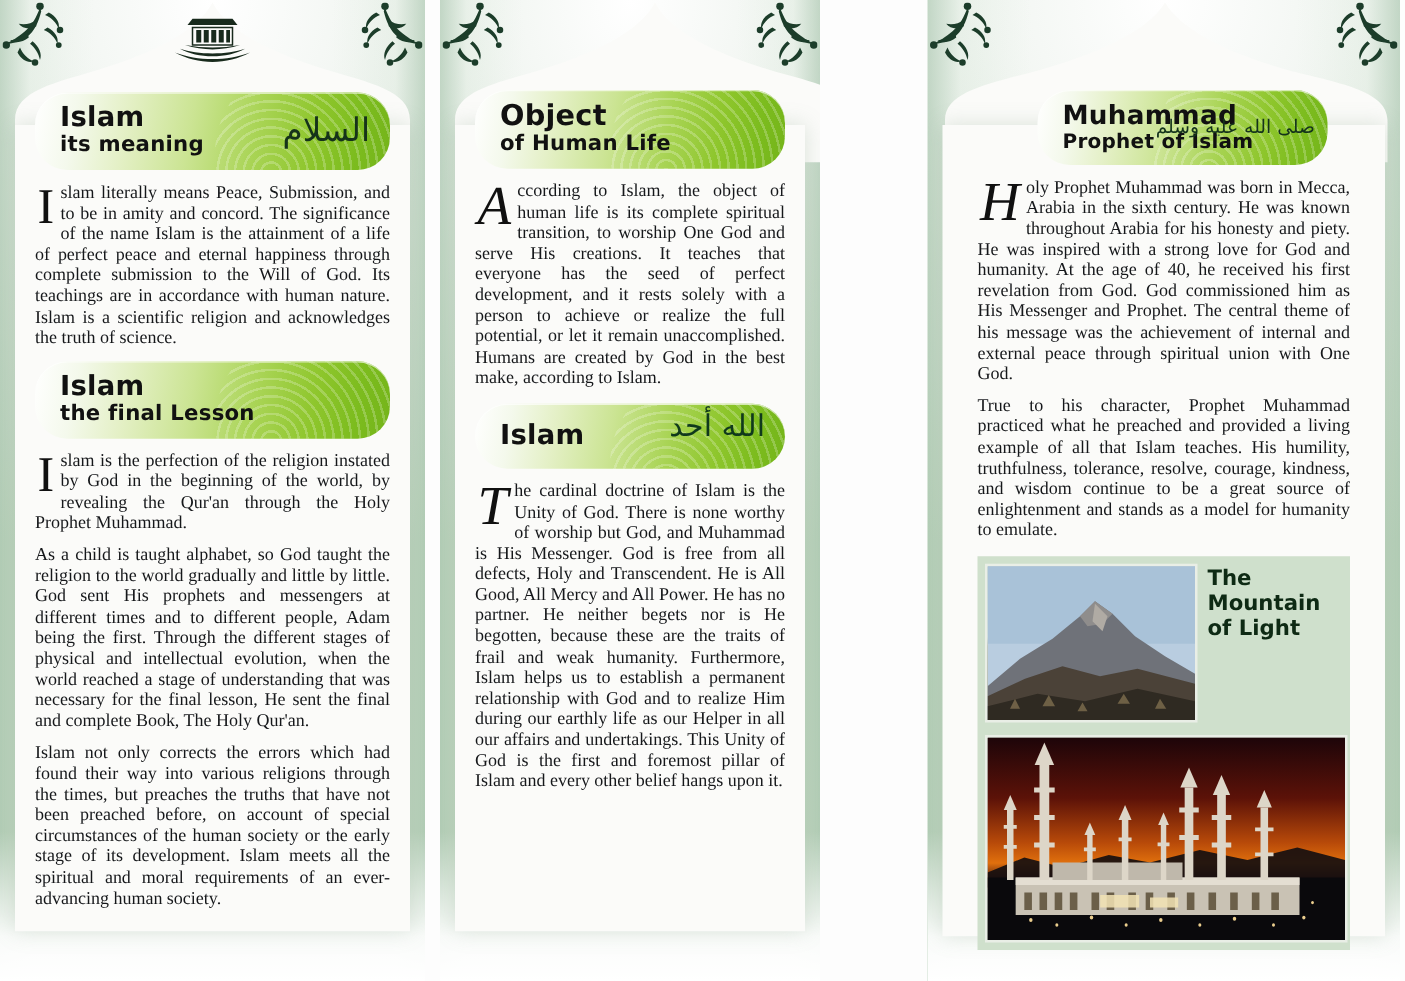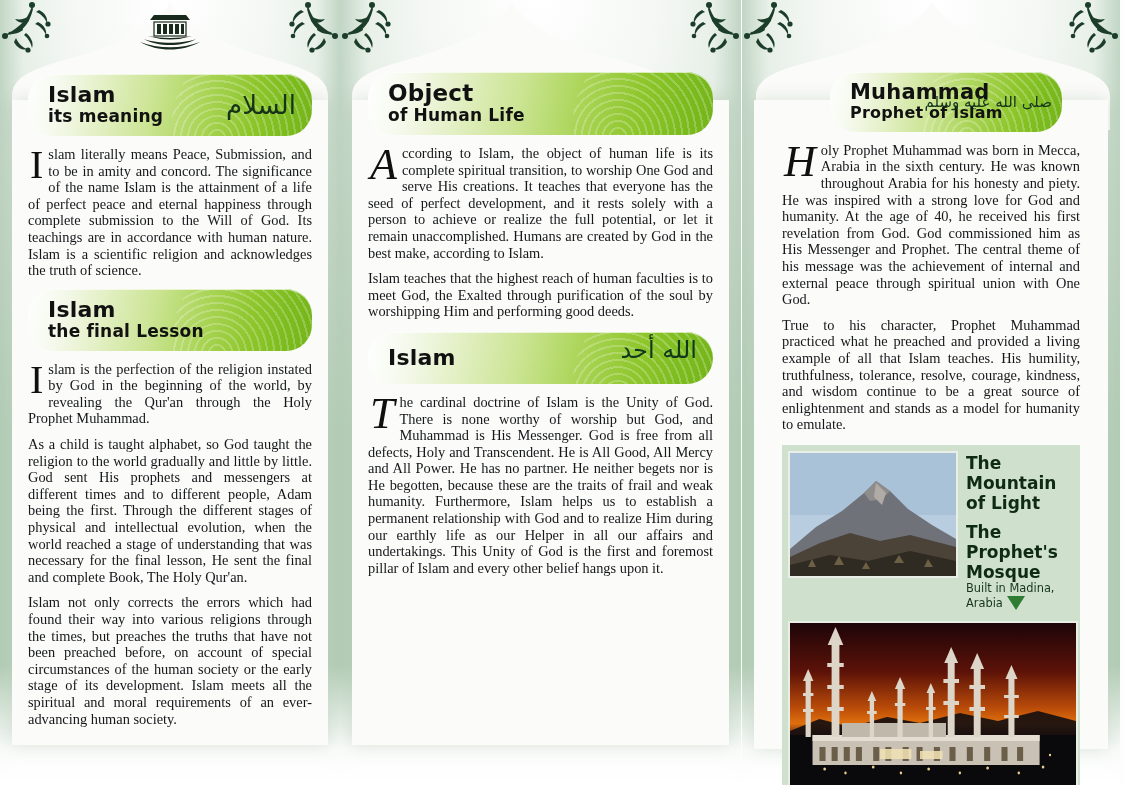--- a/index.html
+++ b/index.html
@@ -11,21 +11,21 @@
   .sheet{position:relative;width:1124px;height:785px;background:#fdfdfd;}
 
   
   .panel{
     position:absolute;top:0;height:785px;overflow:hidden;
     background:
       radial-gradient(120% 60% at 50% 0%, #ffffff 0%, #f2f6f2 30%, #dfe9df 60%, #c9dcc9 100%),
       linear-gradient(180deg,#d7e6d7 0%,#eef4ee 45%,#ffffff 100%);
   }
   .panel.p1{left:0;width:340px;}
-  .panel.p2{left:340px;width:401px;}
+  .panel.p2{left:352px;width:304px;}
   .panel.p3{left:742px;width:378px;}
 
   
   .panel::before{
     content:"";position:absolute;inset:0;pointer-events:none;
     background:linear-gradient(90deg,
       rgba(160,192,166,.55) 0%,
       rgba(205,226,206,.18) 7%,
       rgba(255,255,255,0) 22%,
       rgba(255,255,255,0) 78%,
@@ -298,21 +298,20 @@
 
         <div class="pill h-object" style="min-height:56px;">
           <div class="ripple"></div>
           <div class="pill-text">
             <div class="pill-t1">Object</div>
             <div class="pill-t2">of Human Life</div>
           </div>
         </div>
 
         <p class="body first"><span class="dropcap script">A</span><span>ccording to Islam, the object of human life is its complete spiritual transition, to worship One God and serve His creations. It teaches that everyone has the seed of perfect development, and it rests solely with a person to achieve or realize the full potential, or let it remain unaccomplished. Humans are created by God in the best make, according to Islam.</span></p>
-        <p class="body"><span>Islam teaches that the highest reach of human faculties is to meet God, the Exalted through purification of the soul by worshipping Him and performing good deeds.</span></p>
 
         <div class="pill h-doctrine" style="margin-top:12px;">
           <div class="ripple"></div>
           <div class="pill-text">
             <div class="pill-t1">Islam</div>
           </div>
           <div class="pill-ar" style="top:34%;font-size:24px;color:#10391c;">الله أحد</div>
         </div>
 
         <p class="body first"><span class="dropcap script">T</span><span>he cardinal doctrine of Islam is the Unity of God. There is none worthy of worship but God, and Muhammad is His Messenger. God is free from all defects, Holy and Transcendent. He is All Good, All Mercy and All Power. He has no partner. He neither begets nor is He begotten, because these are the traits of frail and weak humanity. Furthermore, Islam helps us to establish a permanent relationship with God and to realize Him during our earthly life as our Helper in all our affairs and undertakings. This Unity of God is the first and foremost pillar of Islam and every other belief hangs upon it.</span></p>
@@ -391,24 +390,20 @@
                   <path d="M18,114 l4,-8 l4,8 Z"></path>
                     <path d="M44,112 l5,-9 l5,9 Z"></path>
                   <path d="M72,116 l4,-7 l4,7 Z"></path>
                     <path d="M104,110 l5,-8 l5,8 Z"></path>
                   <path d="M134,114 l4,-8 l5,8 Z"></path>
                 </g>
               </svg>
             </div>
             <div class="capbox">
               <div class="cap-title">The Mountain of Light</div>
-              <div class="cap2">
-                <div class="cap-title">The Prophet's Mosque</div>
-                <div class="cap-text second"><span>Built in Madina, Arabia</span><span class="tri down"></span></div>
-              </div>
             </div>
           </div>
 
           <div class="photo-mosque">
             <svg viewBox="0 0 330 162" width="100%" height="100%" preserveAspectRatio="none">
               <defs>
                 <linearGradient id="sky" x1="0" y1="0" x2="0" y2="1">
                   <stop offset="0%" stop-color="#1d0509"></stop>
                   <stop offset="30%" stop-color="#5c1208"></stop>
                   <stop offset="52%" stop-color="#b84a09"></stop>

